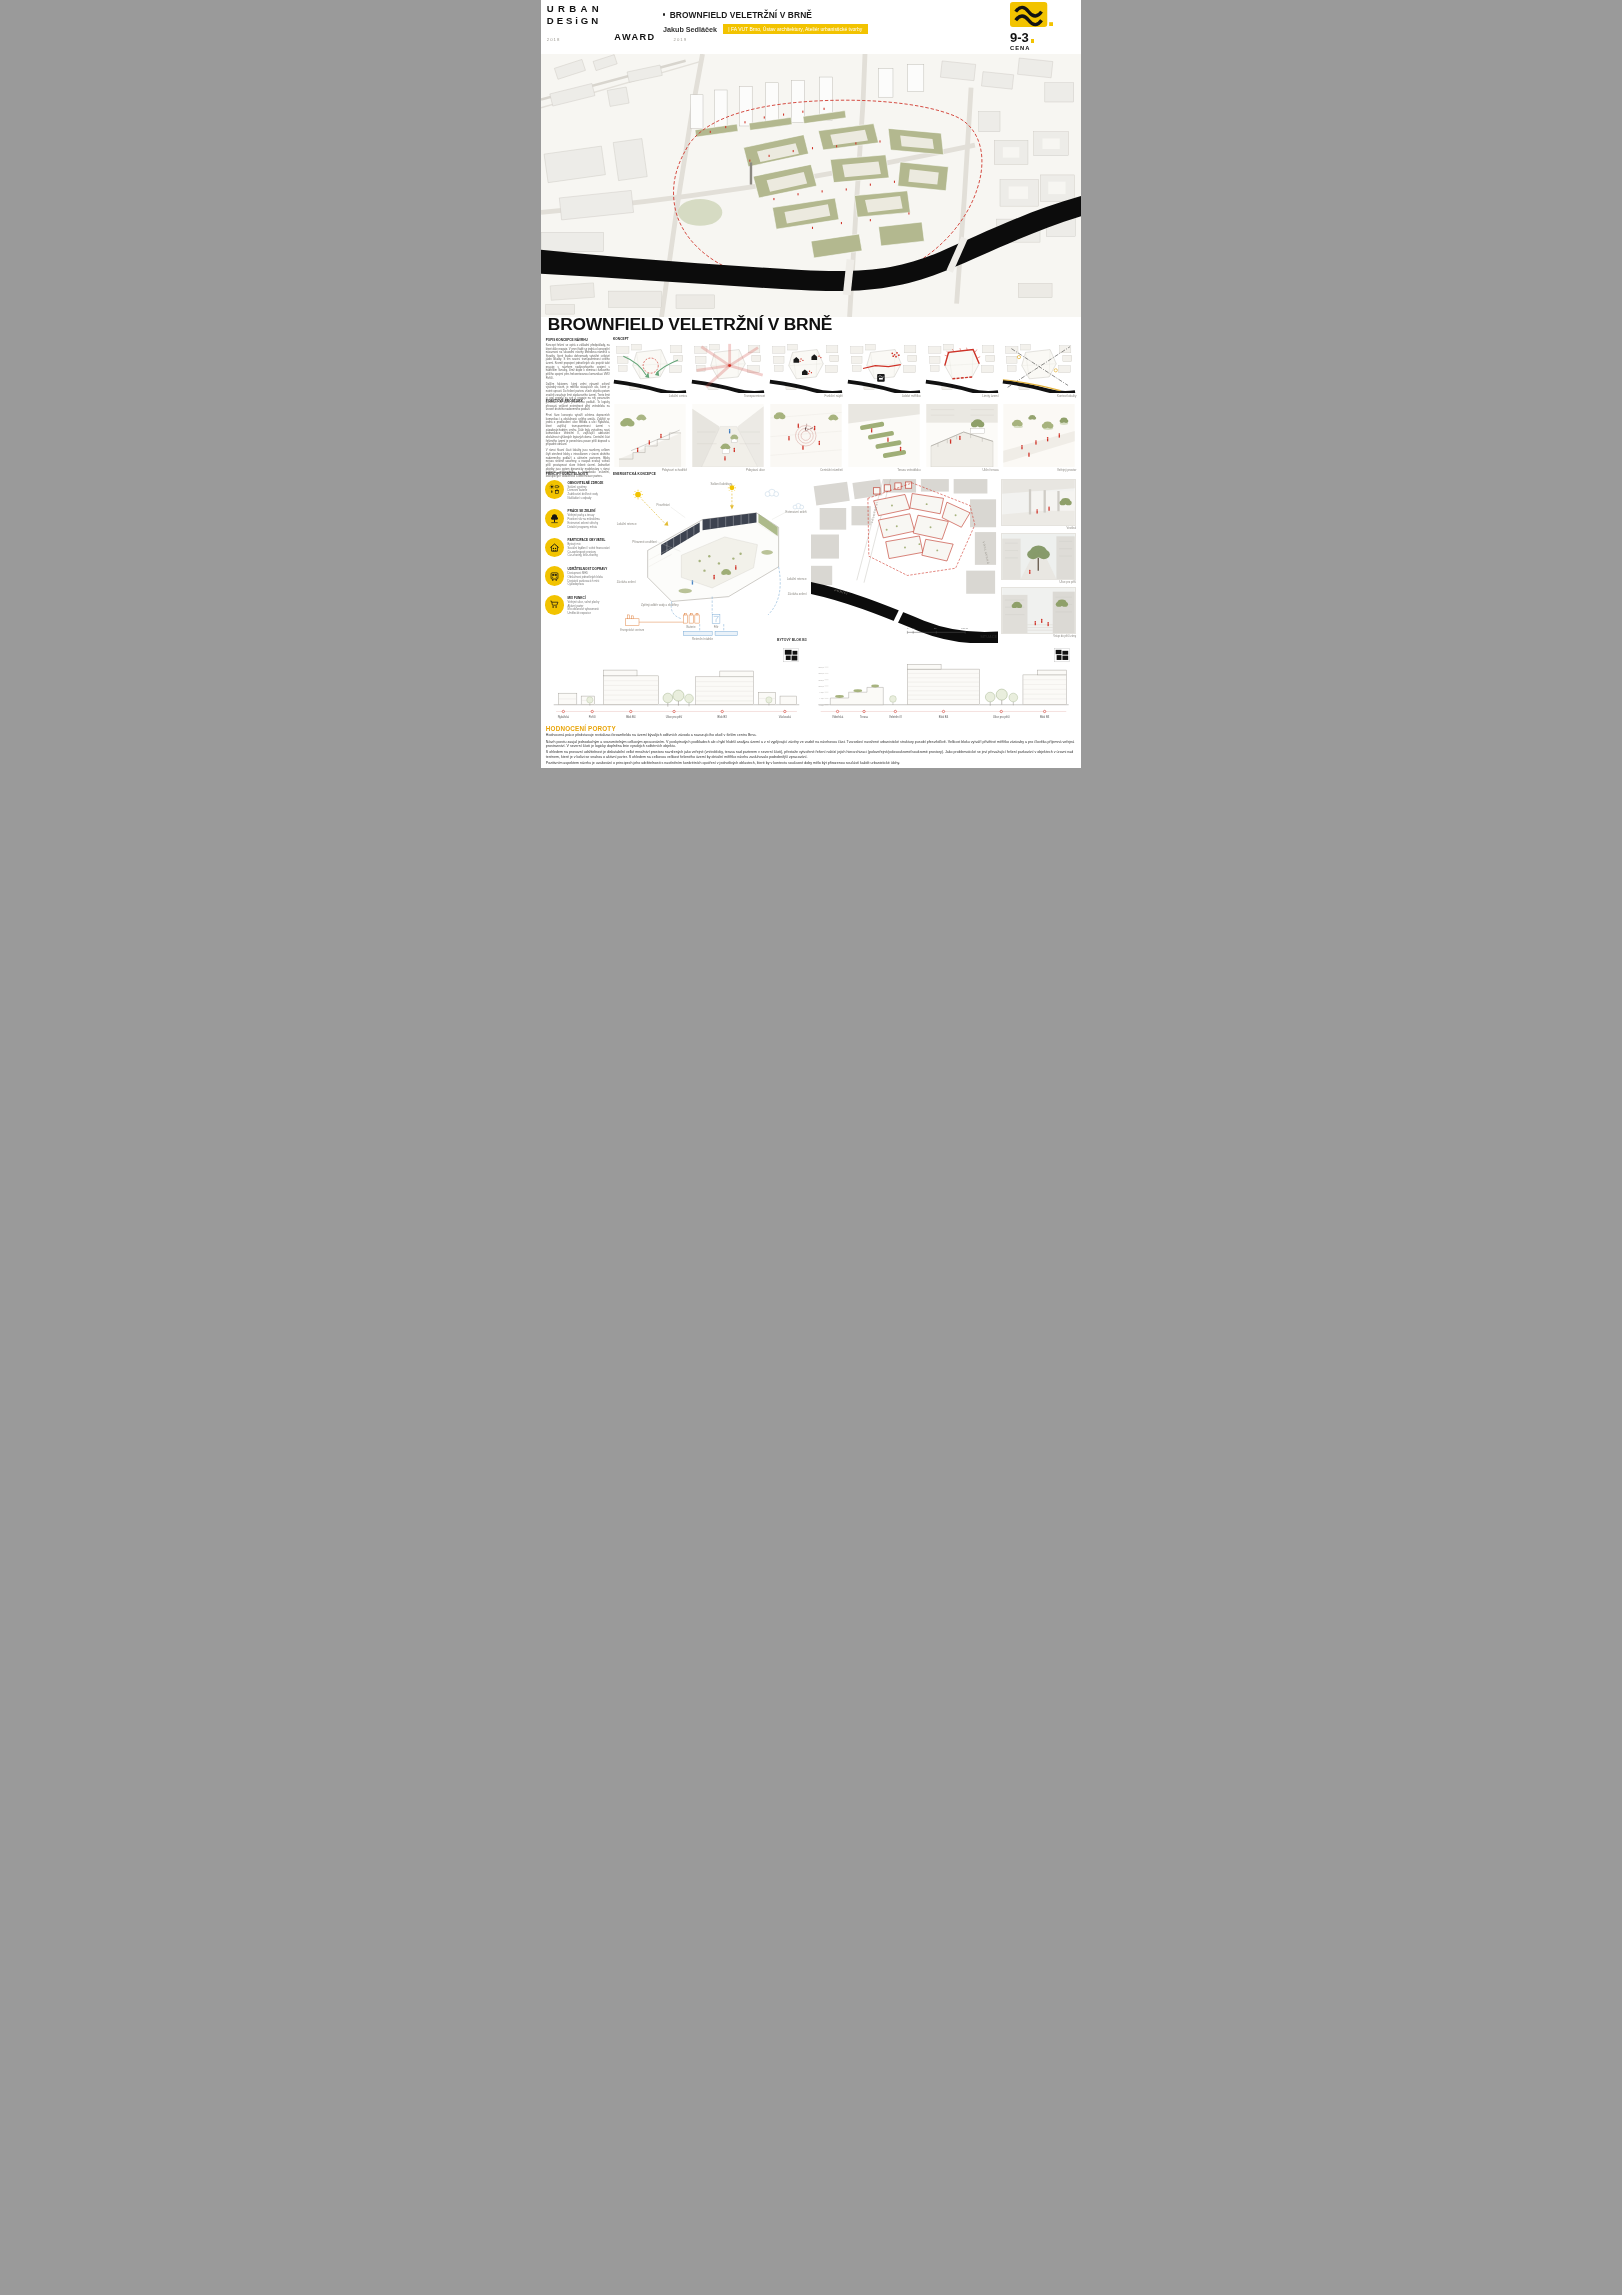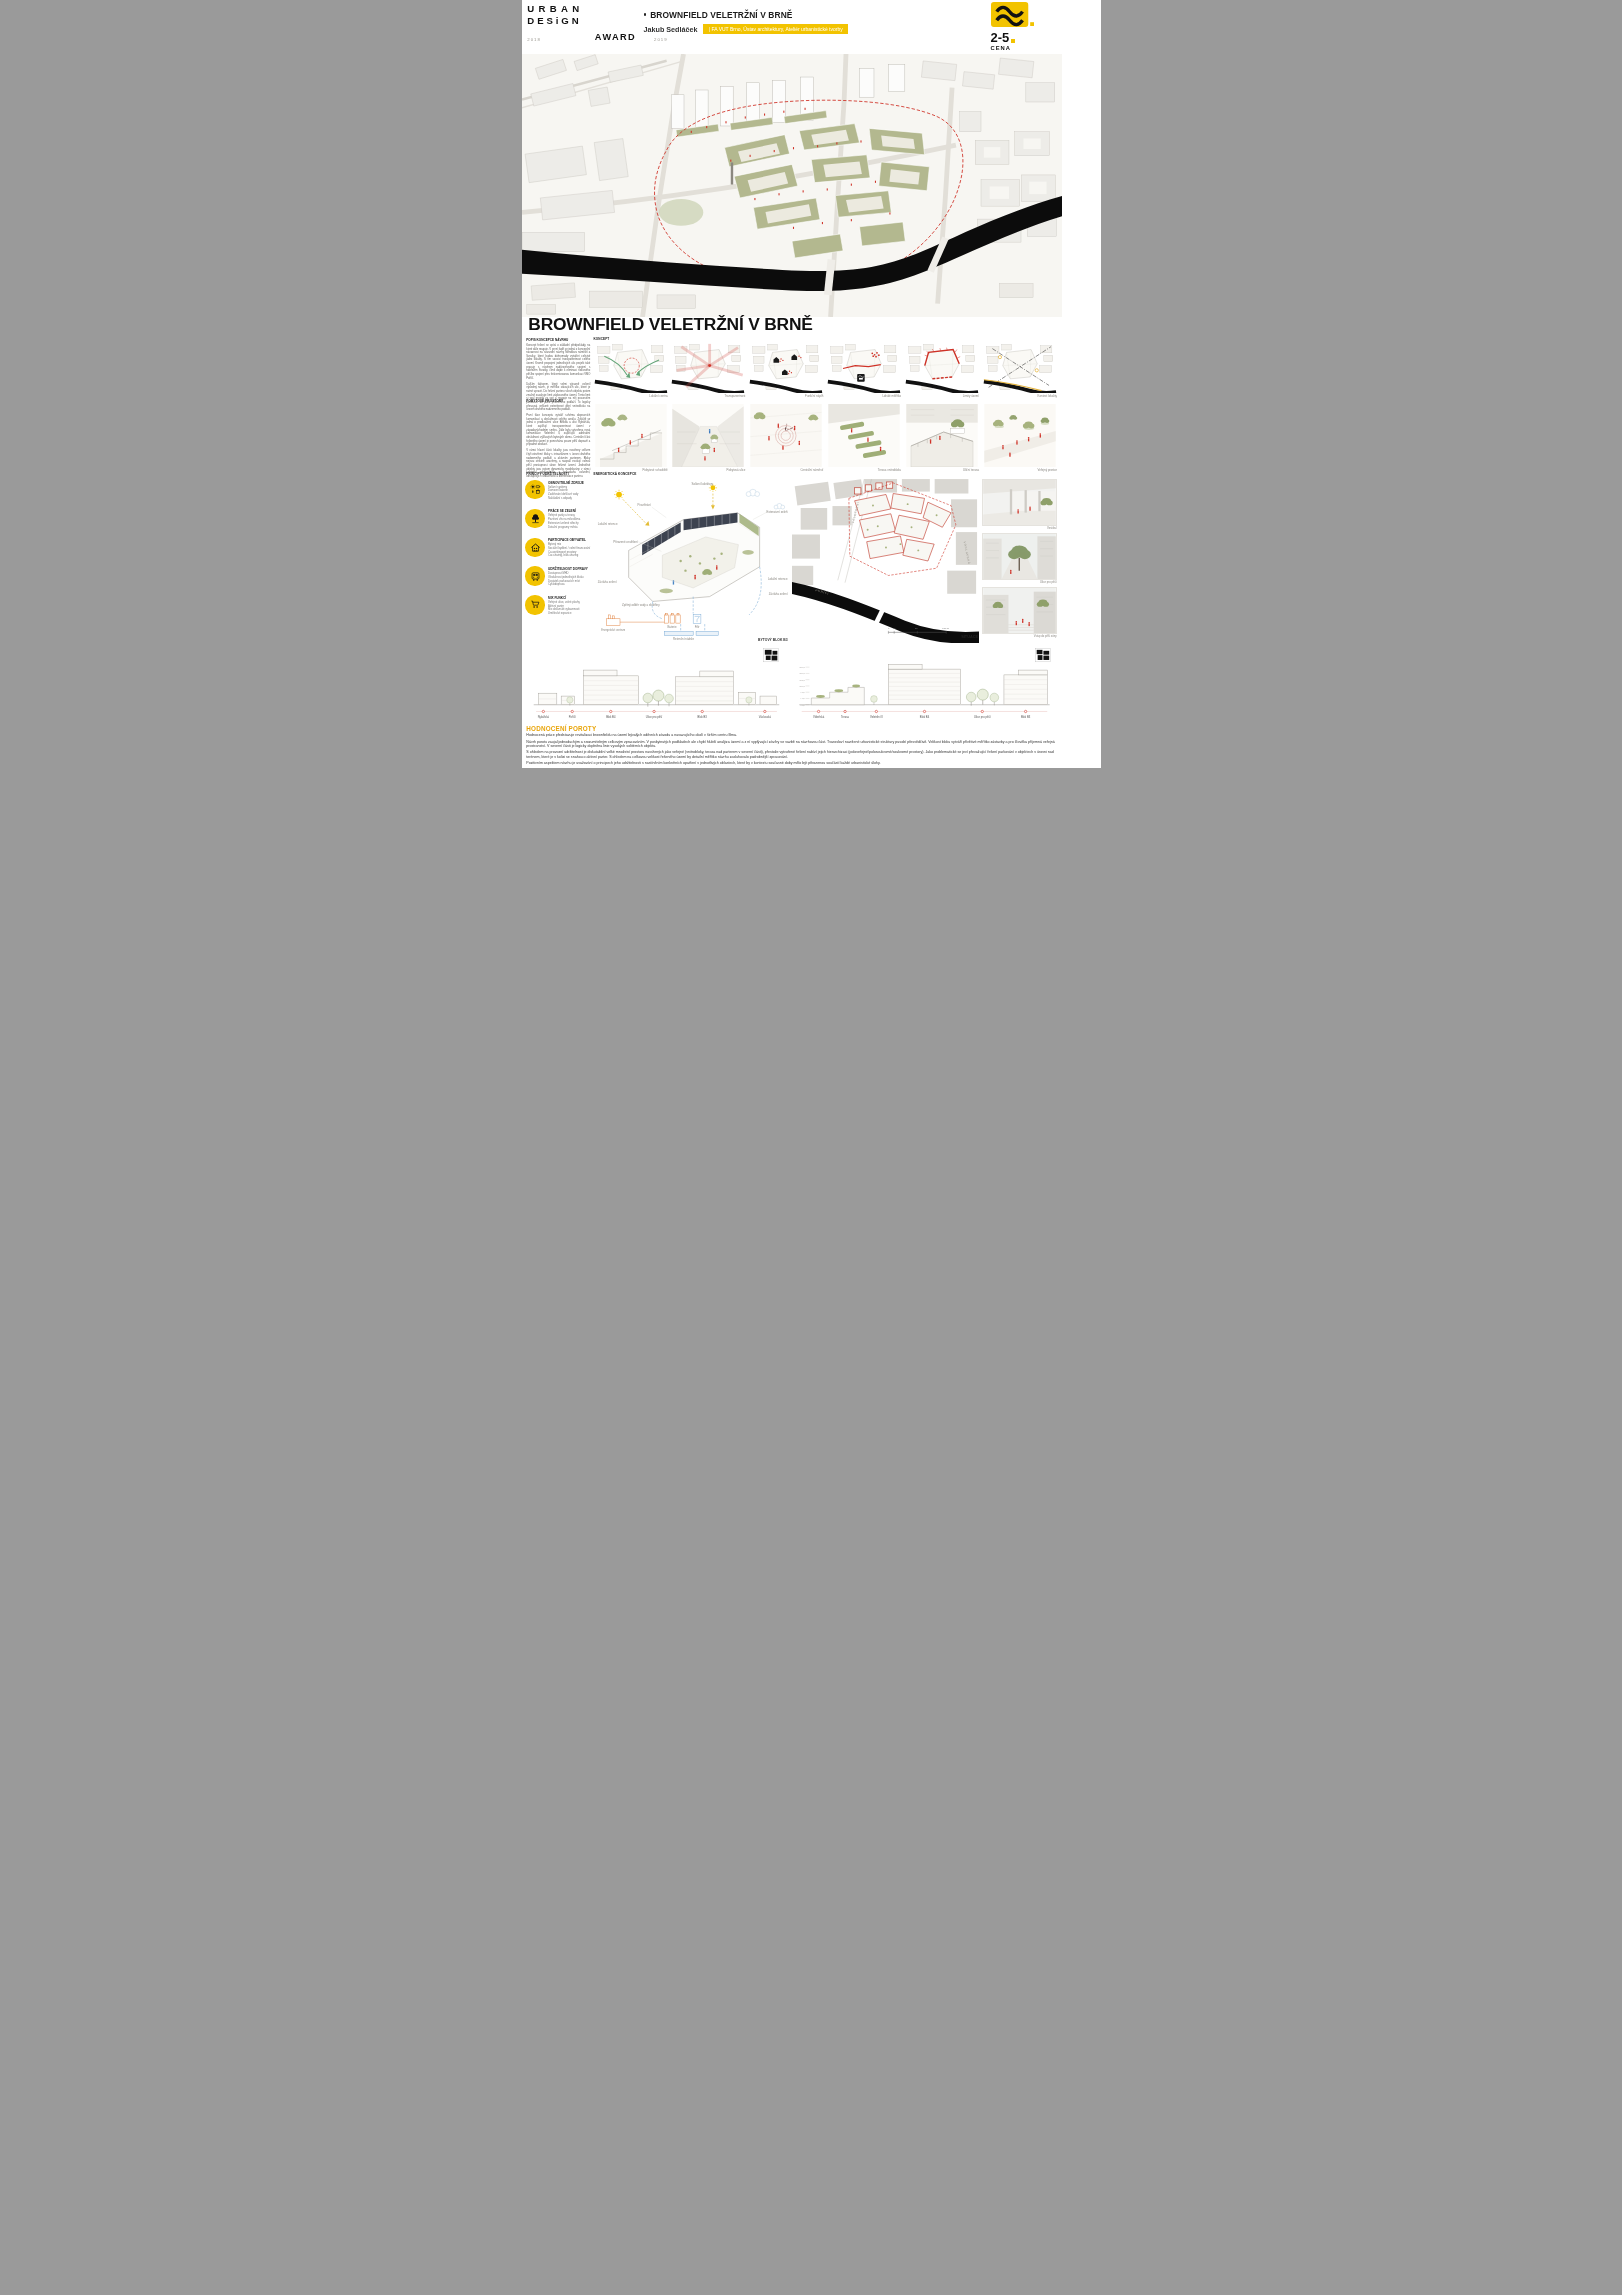--- a/index.html
+++ b/index.html
@@ -1,17 +1,17 @@
 <!DOCTYPE html>
 <html style="font-size:7.7px"><head>
 <meta charset="utf-8">
 <style>
   html,body{margin:0;padding:0;background:#9a9a9a;}
   .poster{position:relative;width:540px;height:768px;background:#ffffff;margin:0 auto;
-          font-family:"Liberation Sans",sans-serif;overflow:hidden;color:#222;padding-left:39px;}
+          font-family:"Liberation Sans",sans-serif;overflow:hidden;color:#222;}
   .poster *{box-sizing:border-box;}
   svg{display:block;font-family:"Liberation Sans",sans-serif;}
   figure{margin:0;}
 
   
   header{position:absolute;left:0;top:0;width:540px;height:54px;background:#fff;}
   .logo{position:absolute;left:5.8px;top:2.9px;width:92px;}
   .logo-w1{font-size:9.6px;font-weight:800;letter-spacing:4.3px;color:#121212;}
   .logo-w2{font-size:9.6px;font-weight:800;letter-spacing:2.9px;color:#121212;margin-top:1px;}
   .logo-row{display:flex;align-items:flex-end;gap:18px;margin-top:1.4px;}
@@ -156,21 +156,21 @@
     </div>
 
     <div class="prize">
       <svg width="43" height="27" viewBox="0 0 90 56">
         <rect x="0" y="0" width="78" height="52" rx="6" fill="#F2C300"></rect>
         <path d="M12,20 C20,8 30,8 39,20 C48,32 58,32 66,20" stroke="#121212" stroke-width="7" fill="none"></path>
         <path d="M12,38 C20,26 30,26 39,38 C48,50 58,50 66,38" stroke="#121212" stroke-width="7" fill="none"></path>
         <rect x="82" y="42" width="8" height="8" fill="#F2C300"></rect>
       </svg>
       <div class="prize-rank">
-        <span>2-5</span>
+        <span>9-3</span>
         <span class="prize-dot"></span>
       </div>
       <div class="prize-label">CENA</div>
     </div>
   </header>
 
   <section class="hero">
     <svg width="540" height="263" viewBox="0 0 1120 548" preserveAspectRatio="none">
       <rect width="1120" height="548" fill="#f7f6f2"></rect>
 

